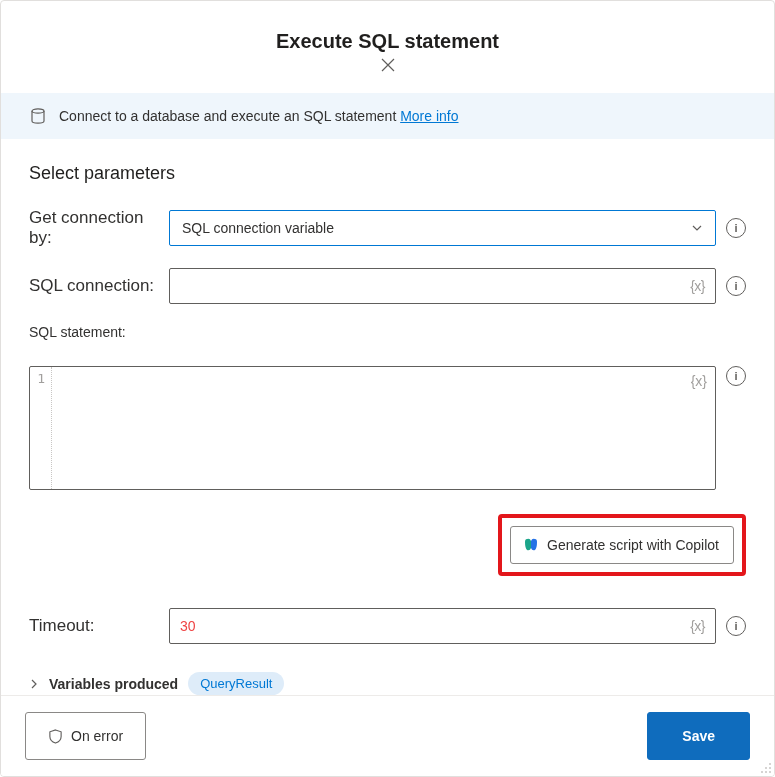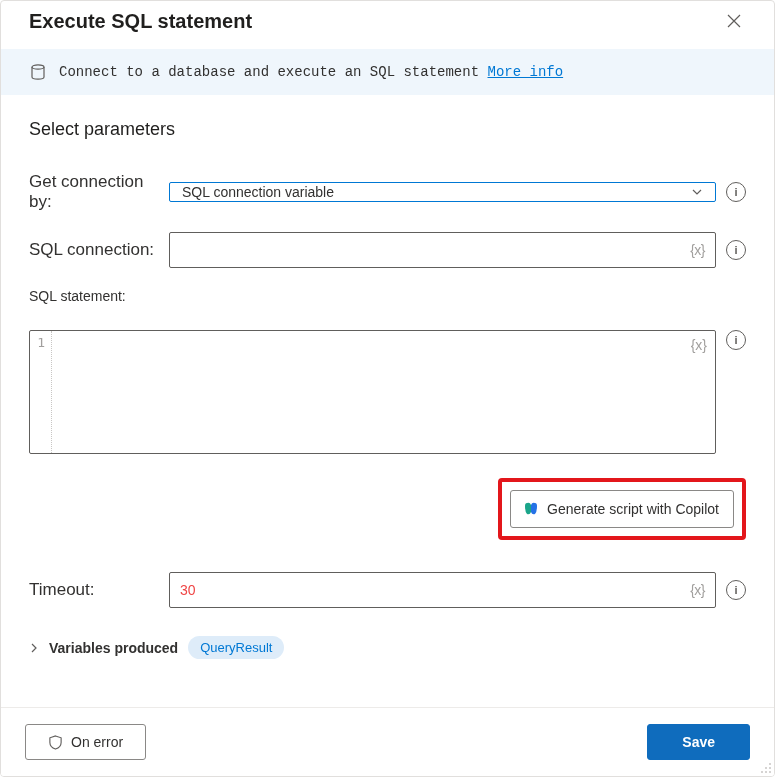--- a/index.html
+++ b/index.html
@@ -12,21 +12,22 @@
       height: 777px;
       position: relative;
       border: 1px solid #e1dfdd;
       border-radius: 4px;
       overflow: hidden;
     }
     .header {
       display: flex;
       justify-content: space-between;
       align-items: center;
-      padding: 8px 28px 16px 28px;
+      padding: 29px 28px 16px 28px;
+      flex-direction: column;
     }
     .title {
       font-size: 20px;
       font-weight: 600;
       color: #201f1e;
     }
     .close-btn {
       width: 24px;
       height: 24px;
       display: flex;
@@ -35,35 +36,34 @@
       cursor: pointer;
       color: #605e5c;
     }
     .info-banner {
       background: #eff6fc;
       display: flex;
       align-items: center;
       gap: 12px;
       padding: 14px 28px;
       color: #323130;
-      font-family: Liberation Mono, monospace;
     }
     .info-banner a {
       color: #0078d4;
       text-decoration: underline;
       cursor: pointer;
     }
     .content {
       padding: 24px 28px 8px 28px;
     }
     .section-title {
       font-size: 18px;
       font-weight: 400;
       color: #201f1e;
-      margin-bottom: 32px;
+      margin-bottom: 24px;
     }
     .form-row {
       display: flex;
       align-items: center;
       margin-bottom: 20px;
       gap: 4px;
     }
     .form-label {
       width: 136px;
       flex-shrink: 0;
@@ -71,21 +71,21 @@
       font-size: 17px;
     }
     .input-wrap {
       flex: 1;
       display: flex;
       align-items: center;
       gap: 10px;
     }
     .select-box {
       flex: 1;
-      height: 20px;
+      height: 36px;
       border: 1px solid #0078d4;
       border-radius: 2px;
       padding: 0 12px;
       display: flex;
       align-items: center;
       justify-content: space-between;
       background: #fff;
       cursor: pointer;
       color: #323130;
     }
@@ -237,21 +237,21 @@
       justify-content: space-between;
       align-items: center;
       background: #fff;
     }
     .footer-right {
       display: flex;
       gap: 12px;
       border-radius: 13px;
     }
     .btn {
-      height: 36px;
+      height: 48px;
       border-radius: 3px;
       padding: 0 22px;
       font-size: 14px;
       cursor: pointer;
       display: flex;
       align-items: center;
       gap: 8px;
       background: #fff;
       border: 1px solid #8a8886;
       color: #323130;

